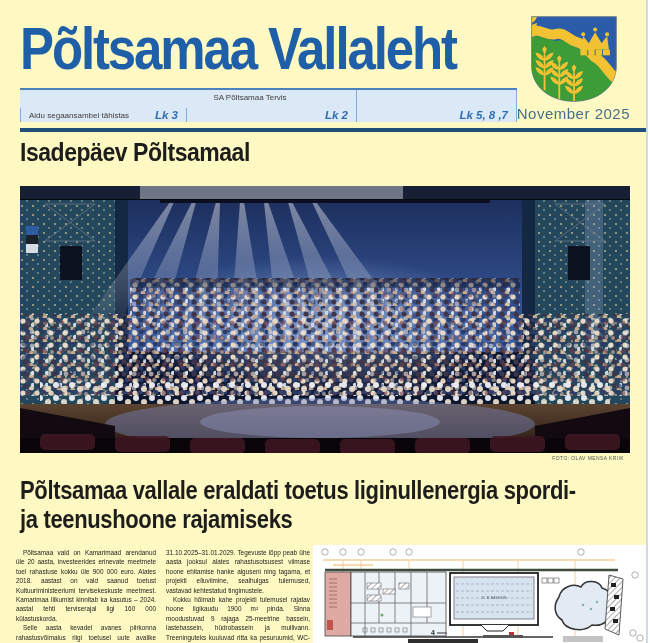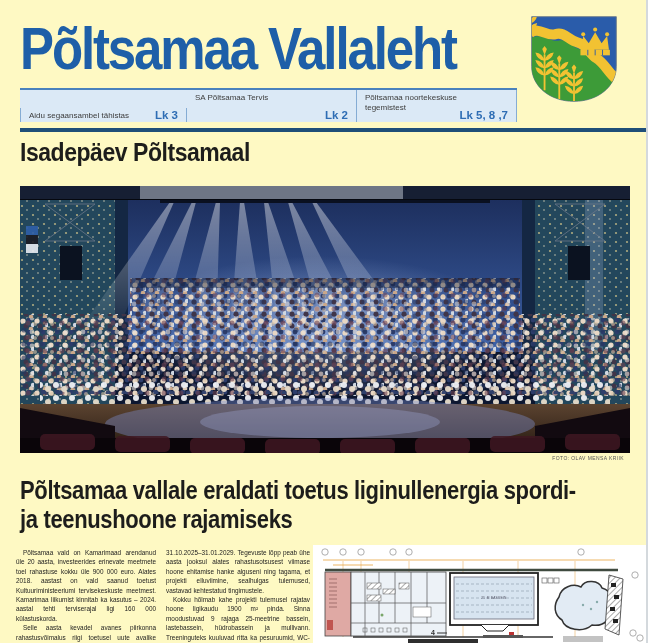--- a/index.html
+++ b/index.html
@@ -29,23 +29,23 @@
     background:#dbe9f6; border-top:2px solid #4a82bd; display:flex;
   }
   .teaser-cell {
     position:relative; padding:3px 8px 2px 8px;
     border-right:1px solid #85acd4; overflow:hidden;
   }
   .teaser-cell:first-child { border-left:1px solid #85acd4;margin-top:18px; }
   .teaser-text { font-size:8px; line-height:10px; color:#3c3c3c; width:110px; }
   .teaser-page {
     position:absolute; right:8px; bottom:1px;
-    font-size:11.5px; font-weight:700; color:#2e6db4;
-  }
-  .c1 { width:167px; } .c2 { width:170px; } .c3 { width:160px; }
+    font-size:11.5px; font-weight:700; color:#2e6db4;font-style:italic;
+  }
+  .c1 { width:167px; } .c2 { width:170px;text-align:center; } .c3 { width:160px; }
 
   .top-rule { position:absolute; left:20px; top:128px; width:628px; height:4px; background:#1f4f78; }
 
   
   .headline1 {
     position:absolute; left:20px; top:138px;
     font-size:25px; font-weight:700; color:#1d1d1b; letter-spacing:-.5px;
     transform:scaleX(.92); transform-origin:left top; white-space:nowrap;
   }
   .headline2 {
@@ -112,32 +112,32 @@
         <path d="M0,12 q-8,-1 -10,-9 q8,1 10,9 Z M0,12 q8,-1 10,-9 q-8,1 -10,9 Z" fill="#f2c232"></path>
         <path d="M0,20 q-8,-1 -10,-9 q8,1 10,9 Z M0,20 q8,-1 10,-9 q-8,1 -10,9 Z" fill="#f2c232"></path>
         <path d="M0,-2 l-2.5,-7 l2.5,-3 l2.5,3 Z" fill="#f2c232"></path>
       </g>
       <use href="#ear" x="18" y="48"></use>
       <use href="#ear" x="34" y="58"></use>
       <use href="#ear" x="50" y="68"></use>
     </g>
   </svg>
 
+  <div class="issue-date">November  2025</div>
 
   <div class="teaser-bar">
     <div class="teaser-cell c1">
       <div class="teaser-text">Aidu segaansambel tähistas 65. tegevusaastat</div>
       <div class="teaser-page">Lk 3</div>
     </div>
     <div class="teaser-cell c2">
       <div class="teaser-text">SA Põltsamaa Tervis</div>
       <div class="teaser-page">Lk 2</div>
     </div>
     <div class="teaser-cell c3">
-      <div class="teaser-text">Põltsamaa noortekeskuse tegemistest</div>
       <div class="teaser-page">Lk 5, 8 ,7</div>
     </div>
   </div>
 
   <div class="top-rule"></div>
 
   <div class="headline1">Isadepäev Põltsamaal</div>
 
   <svg class="photo" viewBox="0 0 610 267" preserveAspectRatio="none">
     <defs>

